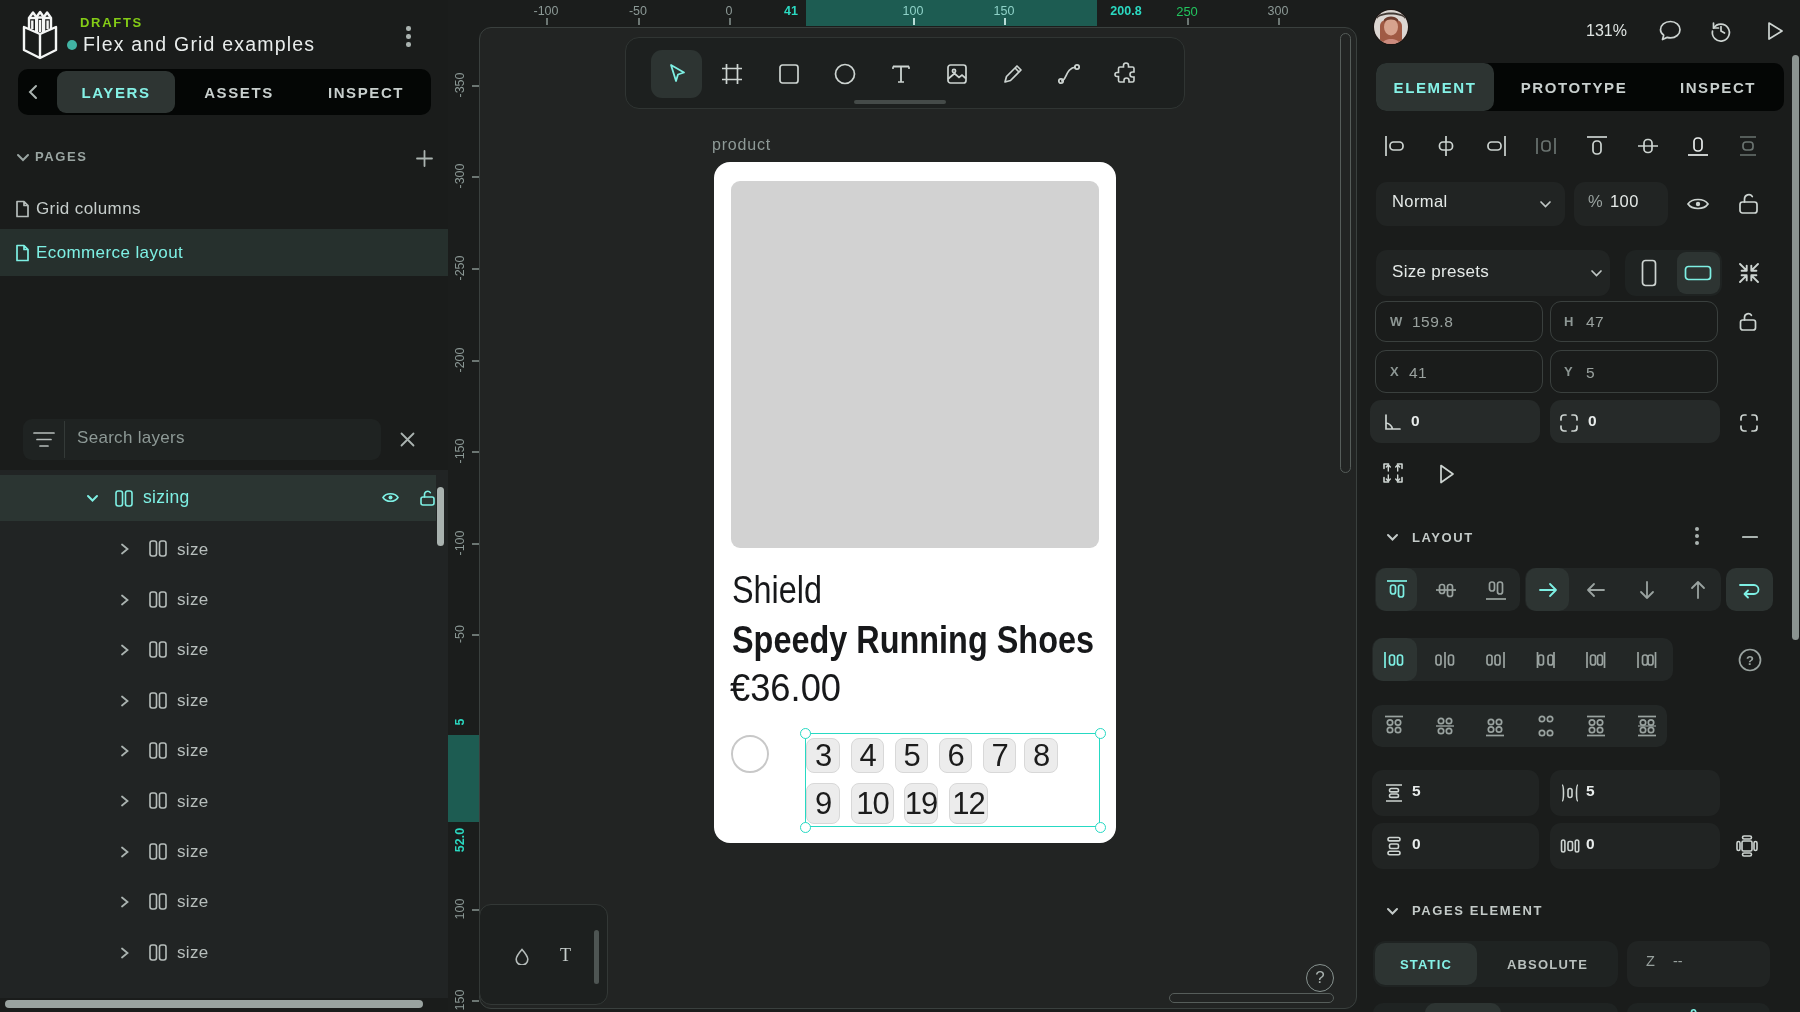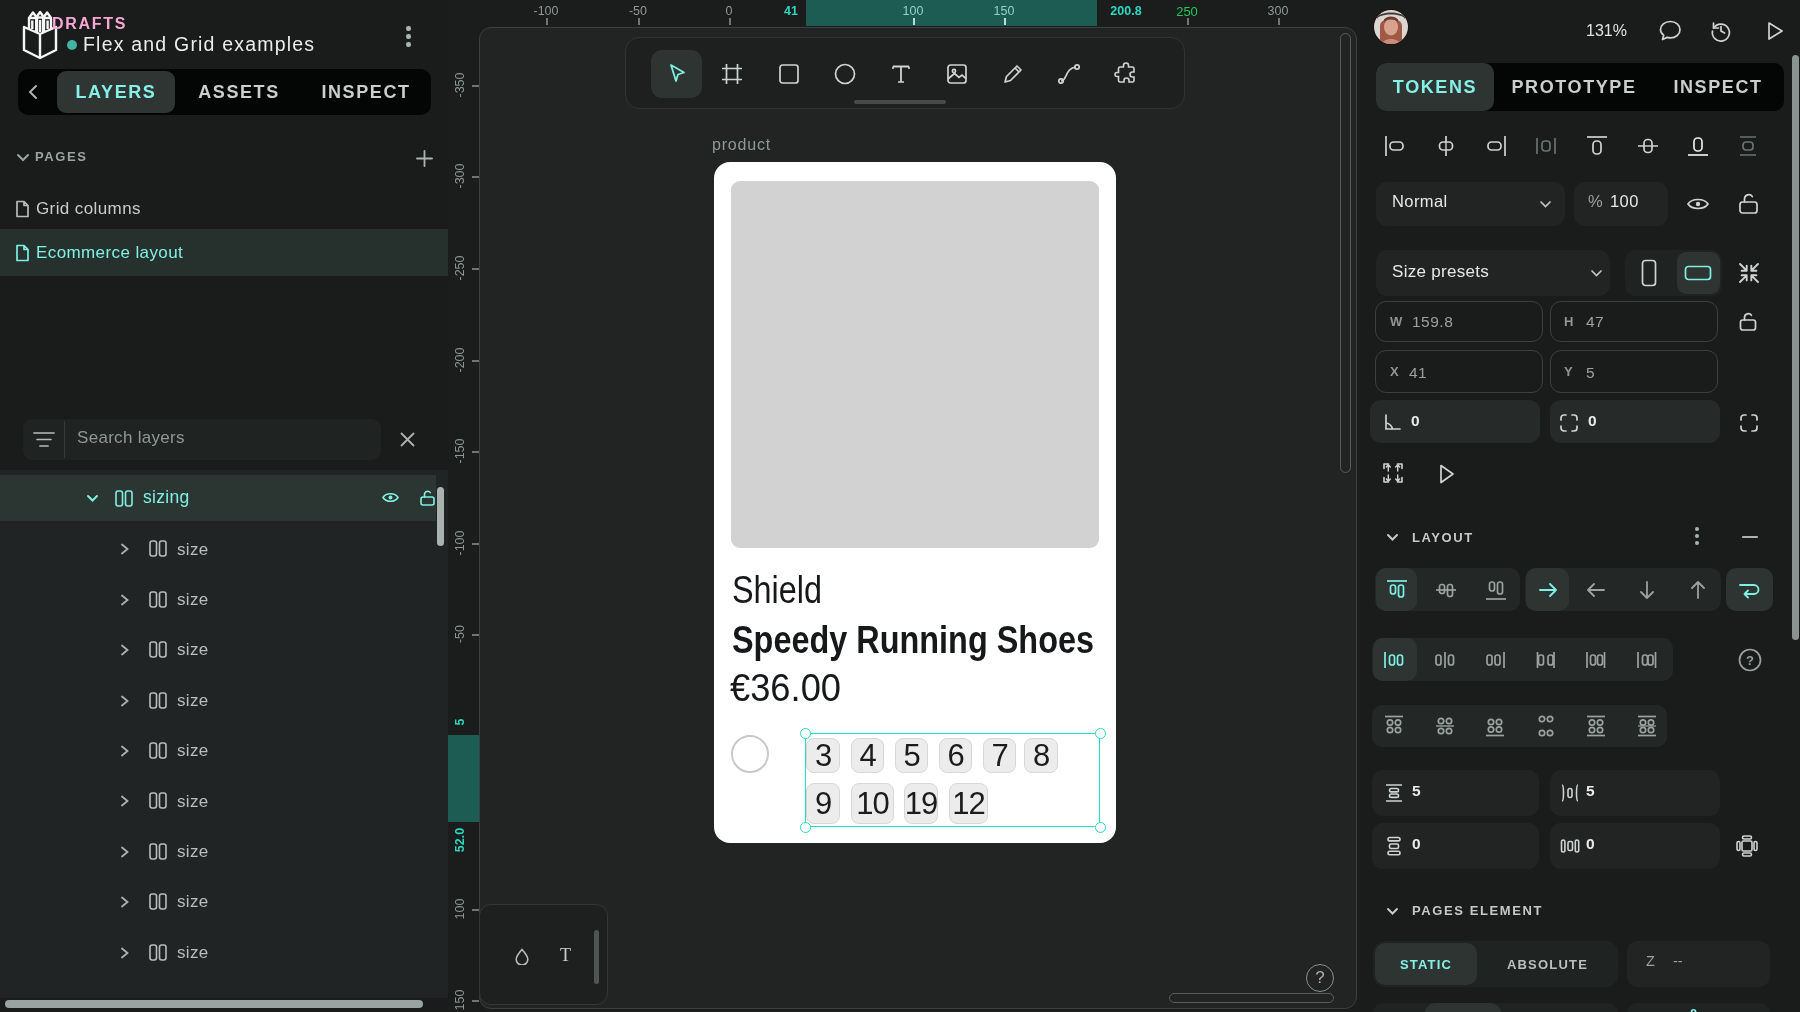--- a/index.html
+++ b/index.html
@@ -1,20 +1,20 @@
 <!DOCTYPE html>
 <html><head><meta charset="utf-8"><style>
 *{margin:0;padding:0;box-sizing:border-box}
 html,body{width:1800px;height:1012px;overflow:hidden;background:#171918;font-family:"Liberation Sans",sans-serif}
 .abs{position:absolute}
 #app{position:relative;width:1800px;height:1012px;background:#171918}
 #left{position:absolute;left:0;top:0;width:448px;height:1012px;background:#1a1c1b}
 #canvas{position:absolute;left:448px;top:0;width:912px;height:1012px;background:#1b1d1c}
 #right{position:absolute;left:1360px;top:0;width:440px;height:1012px;background:#1a1c1b}
-.tab{display:flex;align-items:center;justify-content:center;font-size:18px;font-weight:700;letter-spacing:1.6px}
+.tab{display:flex;align-items:center;justify-content:center;font-size:15px;font-weight:700;letter-spacing:1.6px}
 .grp{position:absolute;background:#232726;border-radius:10px}
 .grpa{position:absolute;background:#2d3432;border-radius:10px}
 .f-fill{position:absolute;background:#212423;border-radius:11px}
 .f-fill2{position:absolute;background:#262a29;border-radius:11px}
 .f-out{position:absolute;border:1px solid #3a403e;border-radius:11px}
 .flabel{position:absolute;font-size:13px;font-weight:700;color:#8d9794}
 .fval{position:absolute;font-size:15.5px;letter-spacing:.5px;color:#9aa29f}
 .fvalw{position:absolute;font-size:15.5px;font-weight:700;color:#e8eceb}
 .sechdr{position:absolute;font-size:13px;font-weight:700;letter-spacing:1.6px;color:#c3cac8}
 .sbtn{position:absolute;background:#ececec;border:1px solid #d8d8d8;border-radius:8px;color:#1c1c1c;display:flex;align-items:center;justify-content:center}
@@ -28,21 +28,21 @@
 <path d="M19 24 L19 48"></path>
 <path d="M8 19.5 L8 8 L12 2.5 L16 8 L16 22.8"></path>
 <path d="M8 8 L16 8"></path>
 <path d="M15.2 21 L15.2 7.5 L19.1 2 L23 7.5 L23 21"></path>
 <path d="M15.2 7.5 L23 7.5"></path>
 <path d="M22.2 22.8 L22.2 8 L26.1 2.5 L30 8 L30 19.5"></path>
 <path d="M22.2 8 L30 8"></path>
 <path d="M11.3 10.5 L11.3 19 M19.1 10 L19.1 22 M26.6 10.5 L26.6 19"></path>
 </g>
       </svg>
-      <div class="abs" style="left:52px;top:15px;font-size:16px;font-weight:700;color:#f9a8d4;letter-spacing:1.7px">DRAFTS</div>
+      <div class="abs" style="left:80px;top:15px;font-size:13px;font-weight:700;color:#84cc16;letter-spacing:1.7px">DRAFTS</div>
       <div class="abs" style="left:67px;top:40px;width:10px;height:10px;border-radius:50%;background:#41b3a3"></div>
       <div class="abs" style="left:83px;top:33px;font-size:19.5px;letter-spacing:1.2px;color:#e9edec">Flex and Grid examples</div>
       <div class="abs" style="left:406px;top:26px">
         <div style="width:4.5px;height:4.5px;border-radius:50%;background:#aab3b0;margin-bottom:3.5px"></div>
         <div style="width:4.5px;height:4.5px;border-radius:50%;background:#aab3b0;margin-bottom:3.5px"></div>
         <div style="width:4.5px;height:4.5px;border-radius:50%;background:#aab3b0;margin-bottom:3.5px"></div>
       </div>
       <div class="abs" style="left:18px;top:69px;width:413px;height:46px;background:#040605;border-radius:10px"></div>
       <svg class="abs" style="left:26px;top:83px" width="14" height="18" viewBox="0 0 14 18">
         <path d="M10 3 L4 9 L10 15" fill="none" stroke="#aab3b0" stroke-width="2" stroke-linecap="round"></path>
@@ -316,21 +316,21 @@
         <g fill="none" stroke="#cdd4d1" stroke-width="1.7" stroke-linecap="round">
           <path d="M4.5 4 V9 H9.5"></path>
           <path d="M4.7 9 A8.5 8.5 0 1 1 3.5 12"></path>
           <path d="M12 7.5 V12 L15.5 14"></path>
         </g>
       </svg>
       <svg class="abs" style="left:403px;top:19px" width="24" height="24" viewBox="0 0 24 24">
         <path d="M6 4 L19 12 L6 20 Z" fill="none" stroke="#cdd4d1" stroke-width="1.7" stroke-linejoin="round"></path>
       </svg>
       <div class="abs" style="left:16px;top:63px;width:408px;height:48px;background:#040605;border-radius:10px"></div>
-      <div class="abs tab" style="left:16px;top:63px;width:118px;height:48px;background:#2d3432;border-radius:10px;color:#85f1e6">TOKENS</div>
+      <div class="abs tab" style="left:16px;top:63px;width:118px;height:48px;background:#2d3432;border-radius:10px;color:#85f1e6">ELEMENT</div>
       <div class="abs tab" style="left:150px;top:63px;width:128px;height:48px;color:#c8cfcd">PROTOTYPE</div>
       <div class="abs tab" style="left:296px;top:63px;width:124px;height:48px;color:#c8cfcd">INSPECT</div>
       <svg class="abs" style="left:23px;top:134px" width="24" height="24" viewBox="0 0 24 24">
         <g stroke="#cdd4d1" stroke-width="1.7" fill="none">
           <path d="M3 2 V22"></path>
           <rect x="7" y="8" width="13" height="8" rx="3.5"></rect>
         </g>
       </svg>
       <svg class="abs" style="left:74px;top:134px" width="24" height="24" viewBox="0 0 24 24">
         <g stroke="#cdd4d1" stroke-width="1.7" fill="none">

